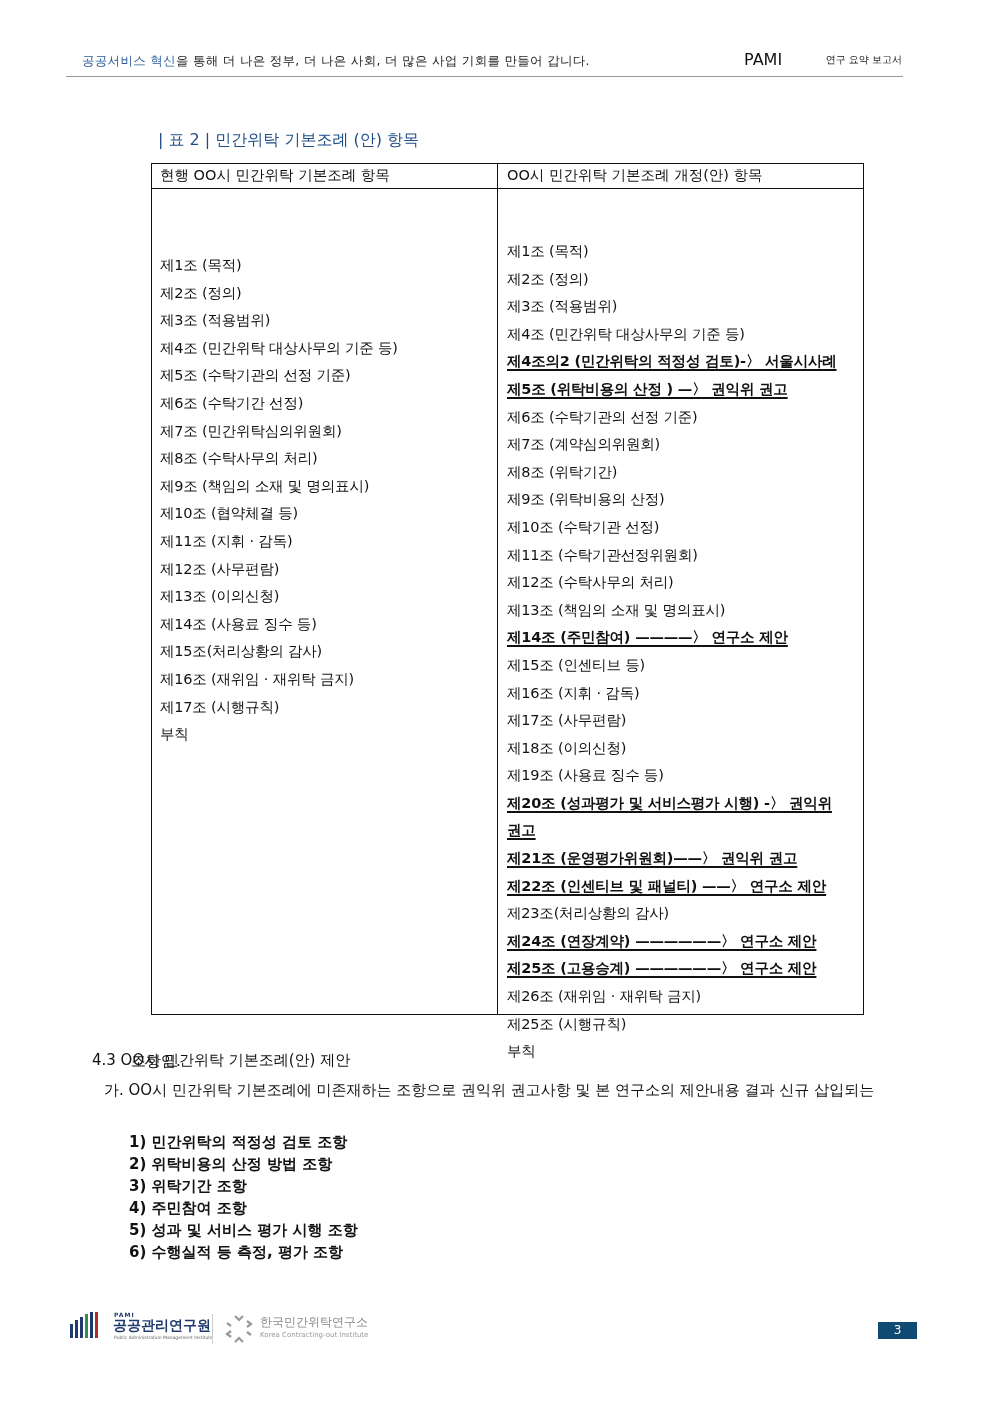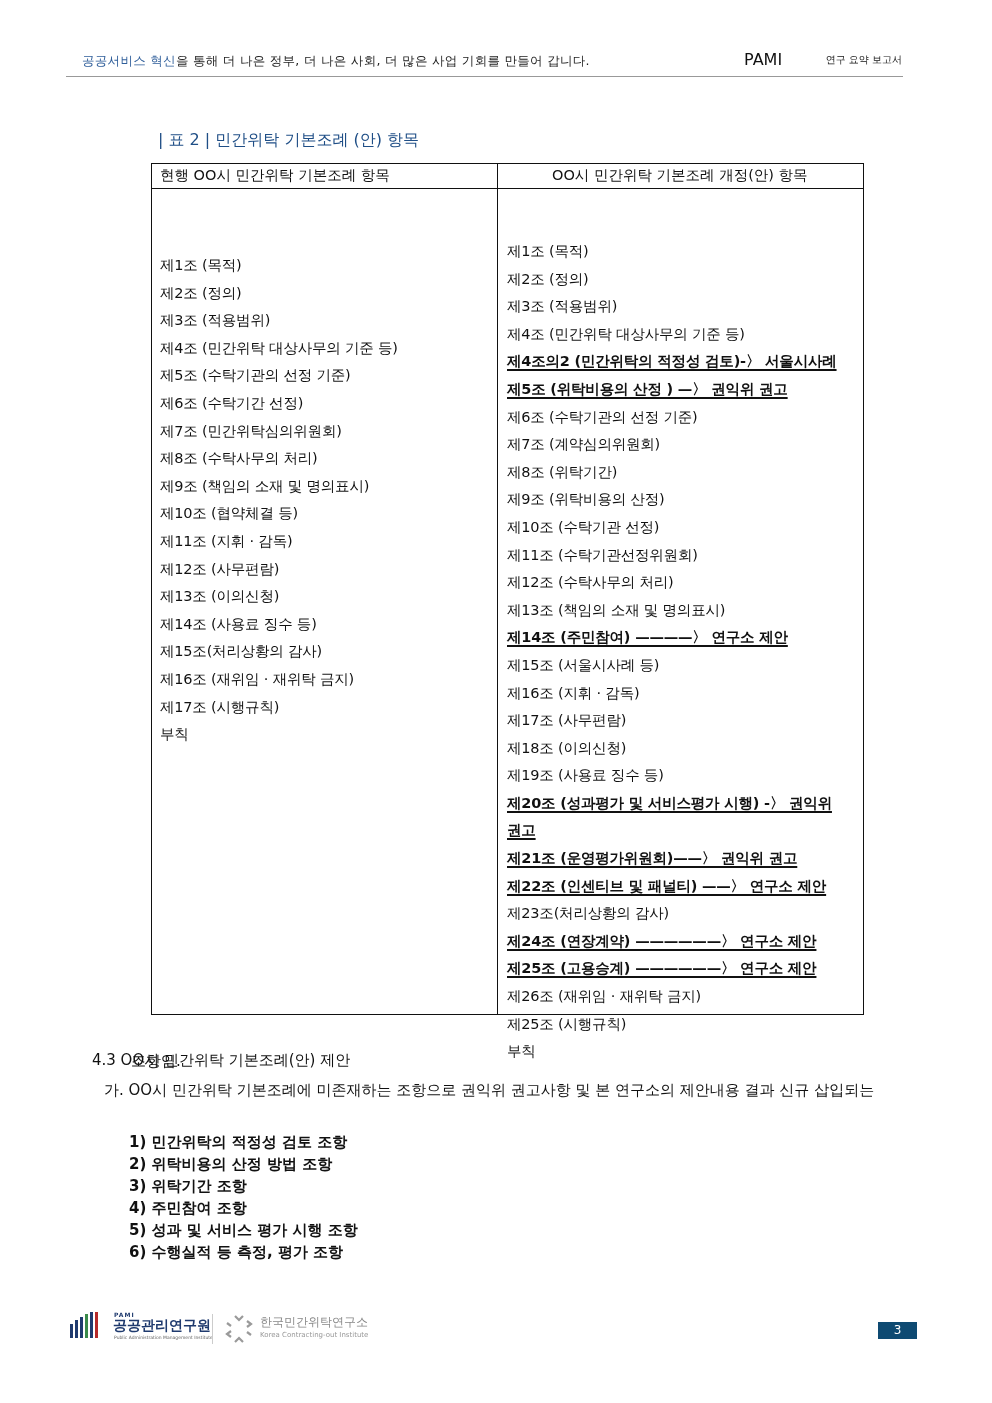--- a/index.html
+++ b/index.html
@@ -13,21 +13,21 @@
   .header-report { position: absolute; right: 0; top: 3px; font-size: 10px; color: #111; }
   .header-rule { position: absolute; left: 66px; top: 76px; width: 837px; height: 1px; background: #999; }
 
   .table-caption { position: absolute; left: 158px; top: 130px; font-size: 16px; color: #1f4e86; white-space: nowrap; }
 
   .law-table { position: absolute; left: 151px; top: 163px; width: 713px; height: 852px; border: 1.5px solid #111; padding-left: 8px; }
   .col-divider { position: absolute; left: 345px; top: 0; width: 1px; height: 100%; background: #111; }
   .head-rule { position: absolute; left: 0; top: 24px; width: 100%; height: 1px; background: #111; }
   .th { position: absolute; top: 2px; font-size: 14.5px; color: #111; white-space: nowrap; }
   .th-left { left: 8px; }
-  .th-right { left: 355px; margin-left: 45px; }
+  .th-right { left: 355px; }
 
   .col { position: absolute; list-style: none; margin-top: 48px; }
   .col-left { left: 8px; top: 41px; }
   .col-right { left: 355px; top: 27px; }
   .col li { font-size: 14.5px; height: 27.6px; line-height: 24px; white-space: nowrap; color: #111; letter-spacing: -0.2px; }
   .col li.em { font-weight: bold; text-decoration: underline; text-decoration-thickness: 1.5px; text-underline-offset: 3px; }
 
   .section-title { position: absolute; left: 92px; top: 1051px; font-size: 15px; color: #111; white-space: nowrap; }
   .para { position: absolute; left: 104px; top: 1077px; width: 820px; font-size: 15px; line-height: 27px; color: #111; }
   .para-cont { position: absolute; left: 131px; top: 1052px; font-size: 15px; color: #111; }
@@ -95,21 +95,21 @@
     <li class="em">제5조 (위탁비용의 산정 ) —〉 권익위 권고</li>
     <li>제6조 (수탁기관의 선정 기준)</li>
     <li>제7조 (계약심의위원회)</li>
     <li>제8조 (위탁기간)</li>
     <li>제9조 (위탁비용의 산정)</li>
     <li>제10조 (수탁기관 선정)</li>
     <li>제11조 (수탁기관선정위원회)</li>
     <li>제12조 (수탁사무의 처리)</li>
     <li>제13조 (책임의 소재 및 명의표시)</li>
     <li class="em">제14조 (주민참여) ————〉 연구소 제안</li>
-    <li>제15조 (서울시사례 등)</li>
+    <li>제15조 (인센티브 등)</li>
     <li>제16조 (지휘 · 감독)</li>
     <li>제17조 (사무편람)</li>
     <li>제18조 (이의신청)</li>
     <li>제19조 (사용료 징수 등)</li>
     <li class="em">제20조 (성과평가 및 서비스평가 시행) -〉 권익위 </li>
     <li class="em">권고</li>
     <li class="em">제21조 (운영평가위원회)——〉 권익위 권고</li>
     <li class="em">제22조 (인센티브 및 패널티) ——〉 연구소 제안</li>
     <li>제23조(처리상황의 감사)</li>
     <li class="em">제24조 (연장계약) ——————〉 연구소 제안</li>

